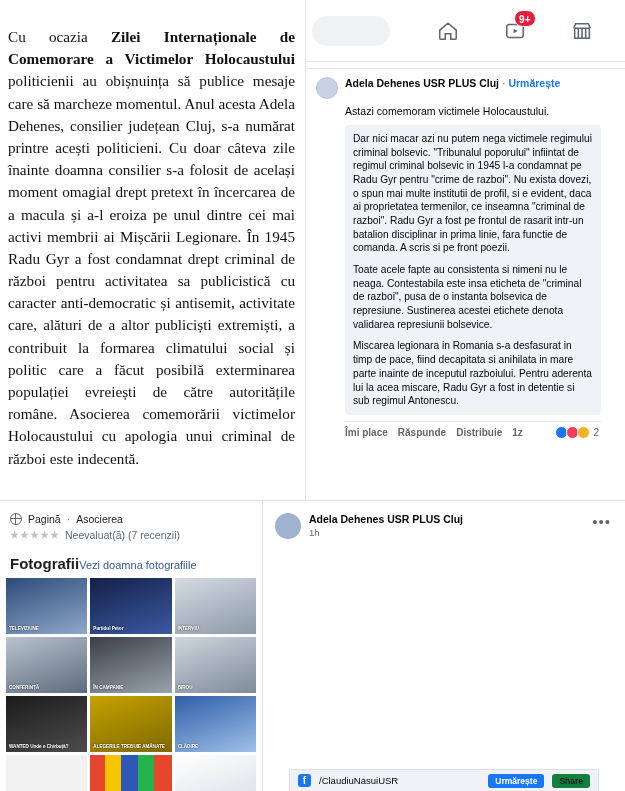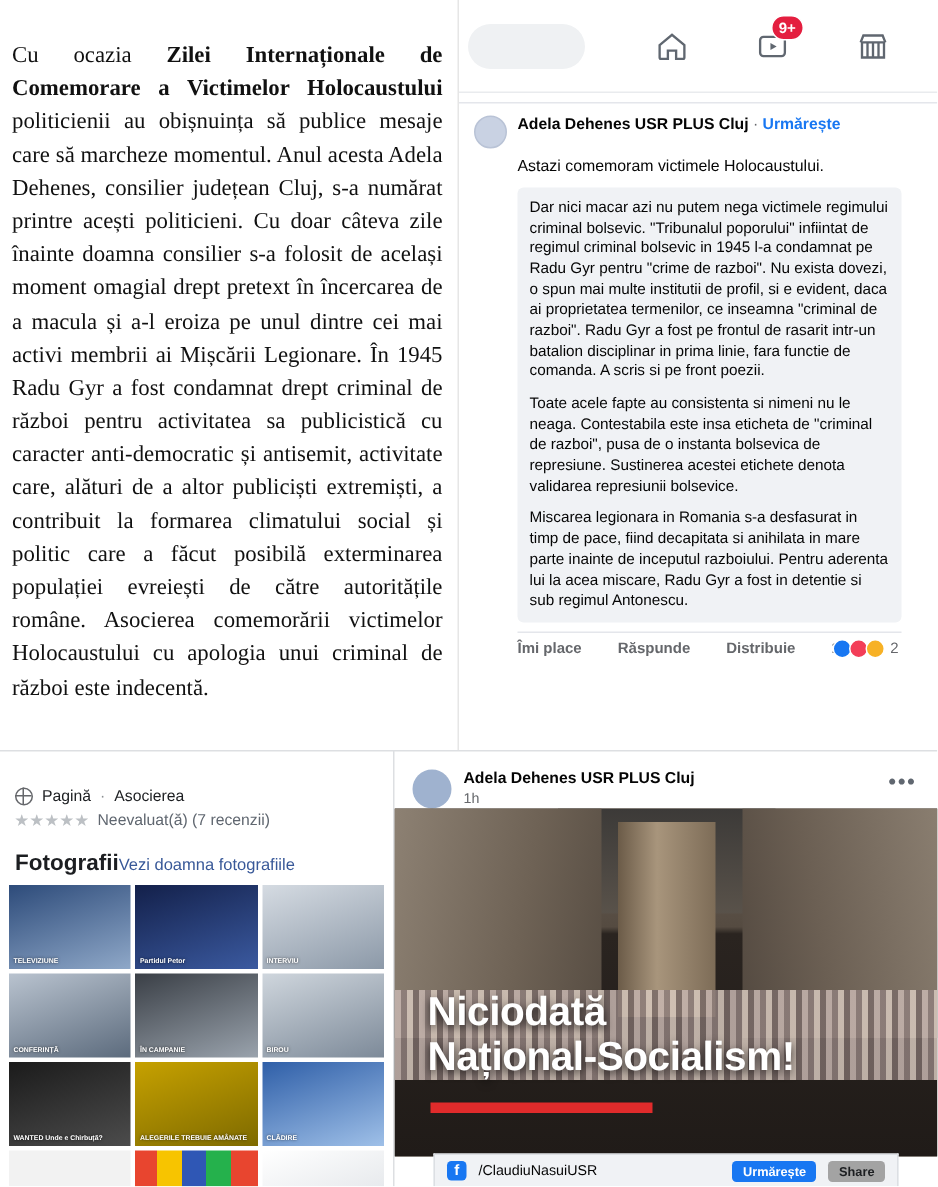--- a/index.html
+++ b/index.html
@@ -136,21 +136,21 @@
     font-size: 10.2px;
     line-height: 1.34;
     color: #050505;
   }
   .quote-box p { margin: 0 0 8px 0; }
   .quote-box p:last-child { margin-bottom: 0; }
 
   .post-actions {
     display: flex;
     align-items: center;
-    gap: 24px;
+    gap: 10px;
     margin: 6px 0 0 29px;
     padding-top: 5px;
     border-top: 1px solid #e4e6eb;
     font-size: 10px;
     color: #65676b;
     font-weight: bold;
     position: relative;
   }
   .reactions {
     position: absolute;
@@ -170,21 +170,21 @@
   .react-love { background: #f33e58; margin-right: -5px; }
   .react-haha { background: #f7b125; }
 
   
   .bottom-left {
     position: absolute;
     left: 0; top: 500px;
     width: 262px; height: 291px;
     background: #ffffff;
     border-top: 1px solid #dddfe2;
-    padding: 20px 0 0 0;
+    padding: 8px 0 0 0;
     overflow: hidden;
   }
   .pg-row {
     display: flex;
     align-items: center;
     gap: 6px;
     padding: 4px 10px 0 10px;
     font-size: 10.5px;
     color: #1c1e21;
   }
@@ -350,21 +350,21 @@
   .pill {
     height: 14px;
     padding: 0 7px;
     border-radius: 3px;
     font-size: 8.5px;
     color: #ffffff;
     line-height: 14px;
     font-weight: bold;
   }
   .pill-blue { background: #1877f2; }
-  .pill-grey { background: #a3a3a3; color: #1c1e21; }
+  .pill-grey { background: #15803d; color: #1c1e21; }
 </style>
 </head>
 <body>
 
 <div class="page">
 
   <div class="article">
     <p>Cu ocazia <b>Zilei Internaționale de Comemorare a Victimelor Holocaustului</b> politicienii au obișnuința să publice mesaje care să marcheze momentul. Anul acesta Adela Dehenes, consilier județean Cluj, s-a numărat printre acești politicieni. Cu doar câteva zile înainte doamna consilier s-a folosit de același moment omagial drept pretext în încercarea de a macula și a-l eroiza pe unul dintre cei mai activi membrii ai Mișcării Legionare. În 1945 Radu Gyr a fost condamnat drept criminal de război pentru activitatea sa publicistică cu caracter anti-democratic și antisemit, activitate care, alături de a altor publiciști extremiști, a contribuit la formarea climatului social și politic care a făcut posibilă exterminarea populației evreiești de către autoritățile române. Asocierea comemorării victimelor Holocaustului cu apologia unui criminal de război este indecentă.</p>
   </div>
 
@@ -491,33 +491,20 @@
   <div class="bottom-right">
     <div class="vp-head">
       <div class="vp-avatar"></div>
       <div class="vp-meta">
         <div class="nm">Adela Dehenes USR PLUS Cluj</div>
         <div class="tm">1h</div>
       </div>
       <div class="vp-more">•••</div>
     </div>
 
-    <div class="video">
-      <div class="frame"></div>
-      <div class="ceiling"></div>
-      <div class="wallA"></div>
-      <div class="wallB"></div>
-      <div class="pillar"></div>
-      <div class="crowd"></div>
-      <div class="vid-text">
-        <div>Niciodată</div>
-        <div>Național-Socialism!</div>
-      </div>
-      <div class="vid-bar"></div>
-    </div>
 
     <div class="vp-footer">
       <span class="fb-mark">f</span>
       <span>/ClaudiuNasuiUSR</span>
       <span class="spacer"></span>
       <span class="pill pill-blue">Urmărește</span>
       <span class="pill pill-grey">Share</span>
     </div>
   </div>
 

